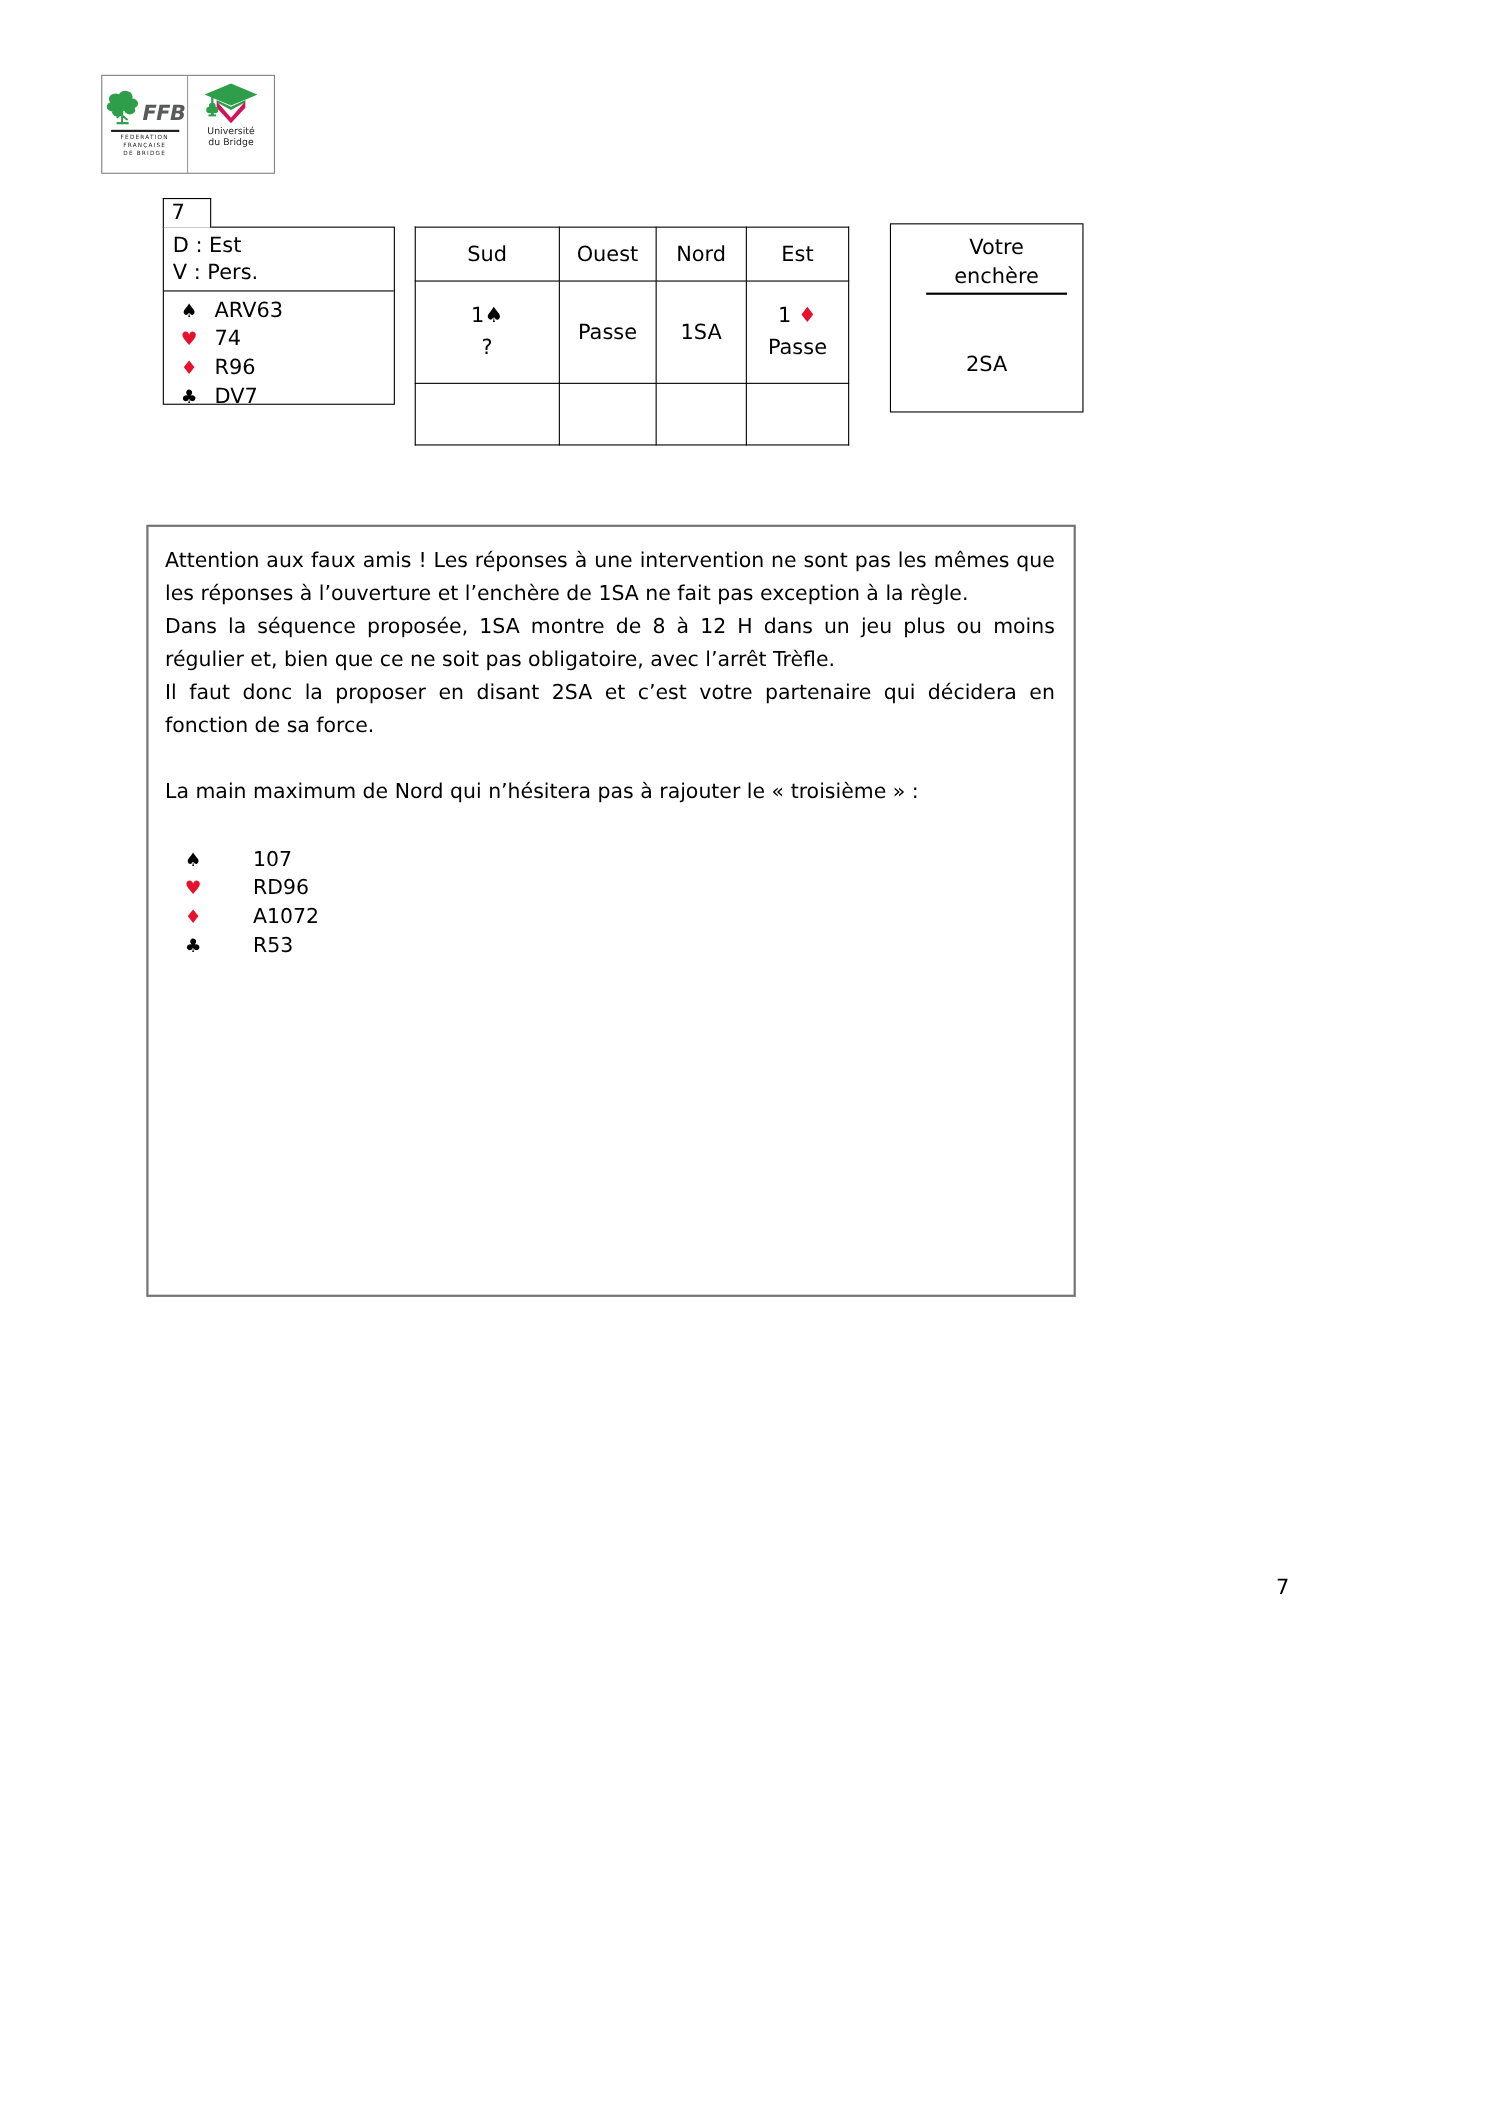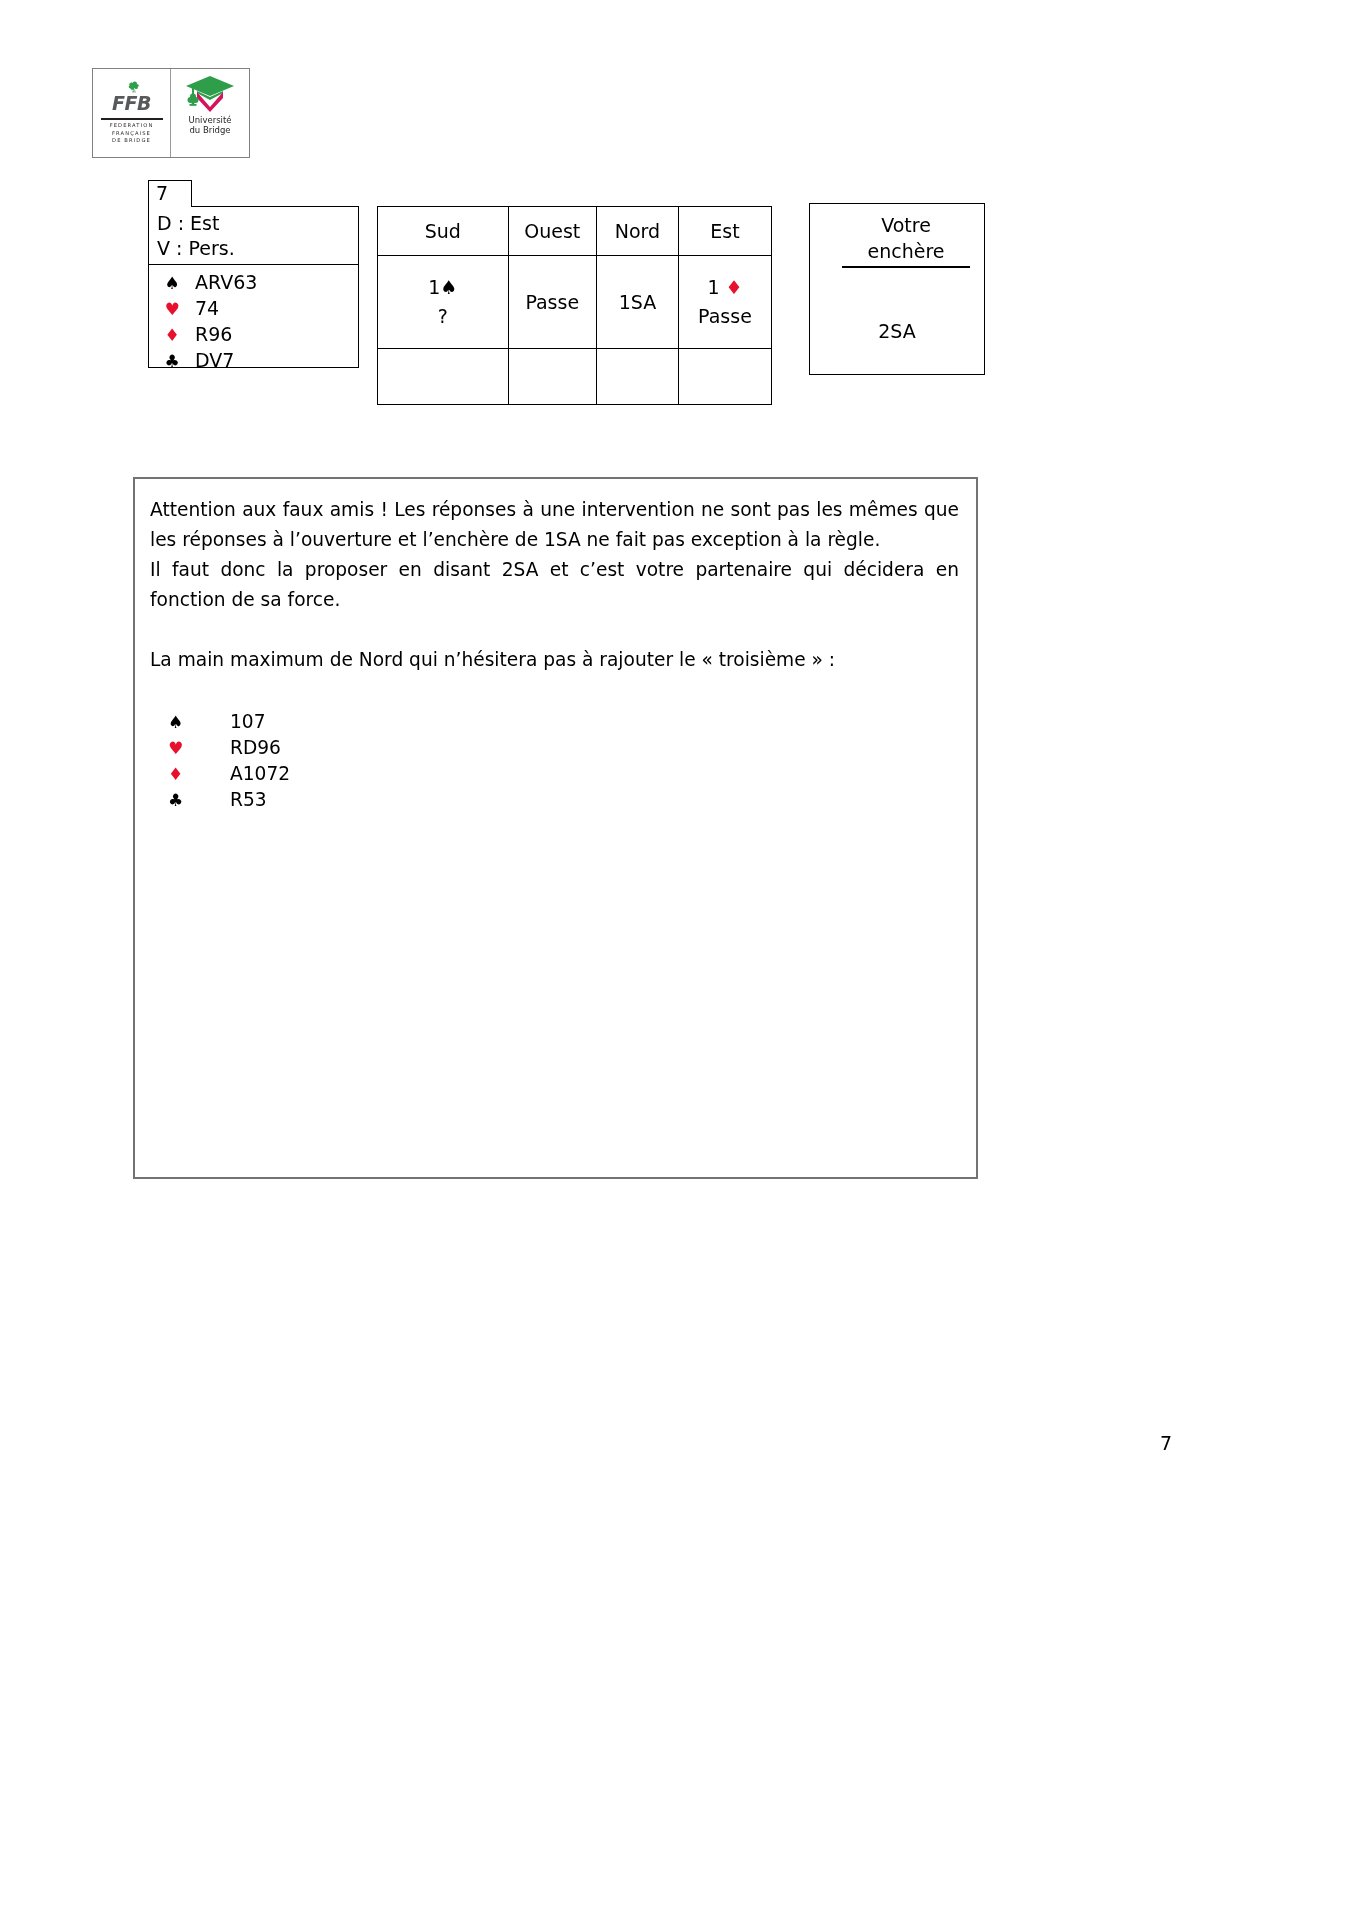--- a/index.html
+++ b/index.html
@@ -45,21 +45,20 @@
     flex-direction: column;
     align-items: center;
     justify-content: flex-start;
     padding: 4px 2px;
   }
   .ffb-top {
     display: flex;
     align-items: flex-end;
     gap: 1px;
     height: 34px;
-    flex-direction: column;
   }
   .ffb-mark { display:block; }
   .ffb-word {
     font-family: "DejaVu Sans", "Liberation Sans", sans-serif;
     font-weight: bold;
     font-style: italic;
     font-size: 19px;
     color: #58595b;
     letter-spacing: -0.5px;
     line-height: 1;
@@ -331,20 +330,21 @@
 </tbody>
   </table>
 
 <div class="enchere-box">
   <div class="enchere-title">Votre enchère</div>
   <div class="enchere-value">2SA</div>
 </div>
 
 <div class="explain-box">
   <p>Attention aux faux amis ! Les réponses à une intervention ne sont pas les mêmes que les réponses à l’ouverture et l’enchère de 1SA ne fait pas exception à la règle.</p>
+  <p>Dans la séquence proposée, 1SA montre de 8 à 12 H dans un jeu plus ou moins régulier et, bien que ce ne soit pas obligatoire, avec l’arrêt Trèfle.</p>
   <p>Il faut donc la proposer en disant 2SA et c’est votre partenaire qui décidera en fonction de sa force.</p>
   <div class="spacer"></div>
   <p class="nojust">La main maximum de Nord qui n’hésitera pas à rajouter le « troisième » :</p>
   <div class="spacer"></div>
   <div class="north-hand">
     <div class="hand-row">
       <span class="suit-sym suit-black" style="color: rgb(0, 0, 0);">♠</span>
       <span class="hand-cards">107</span>
     </div>
     <div class="hand-row">

